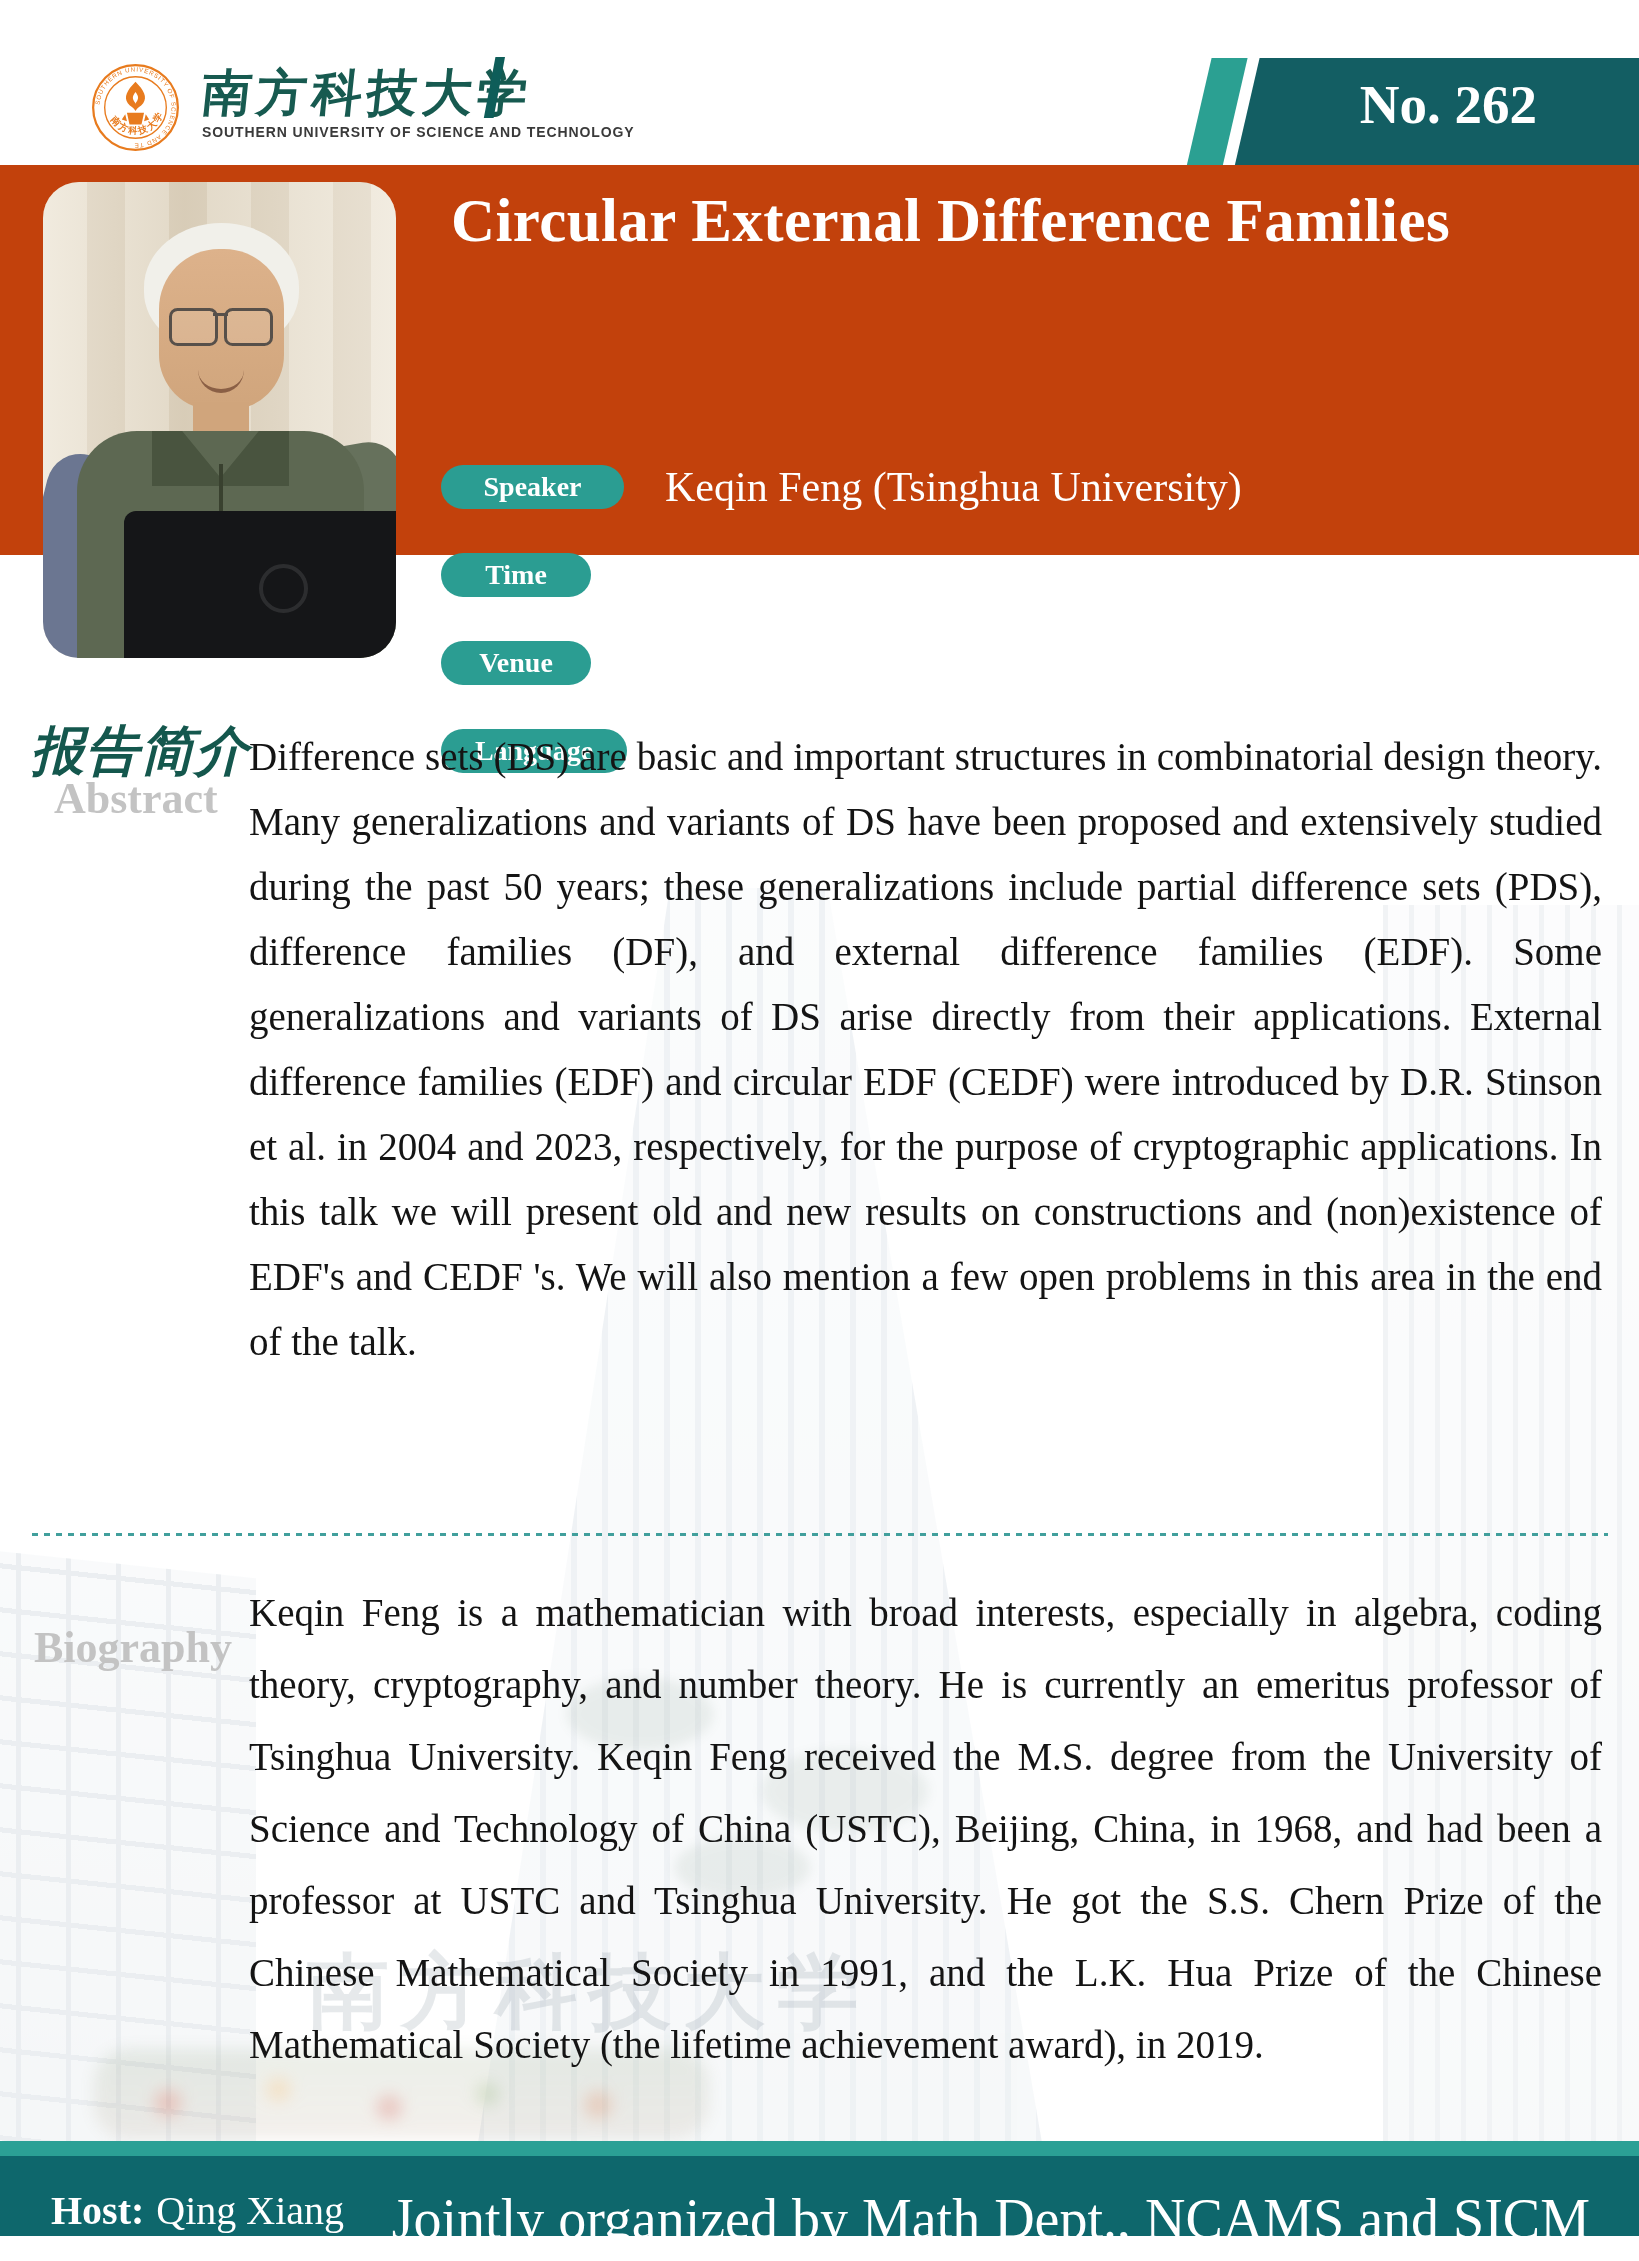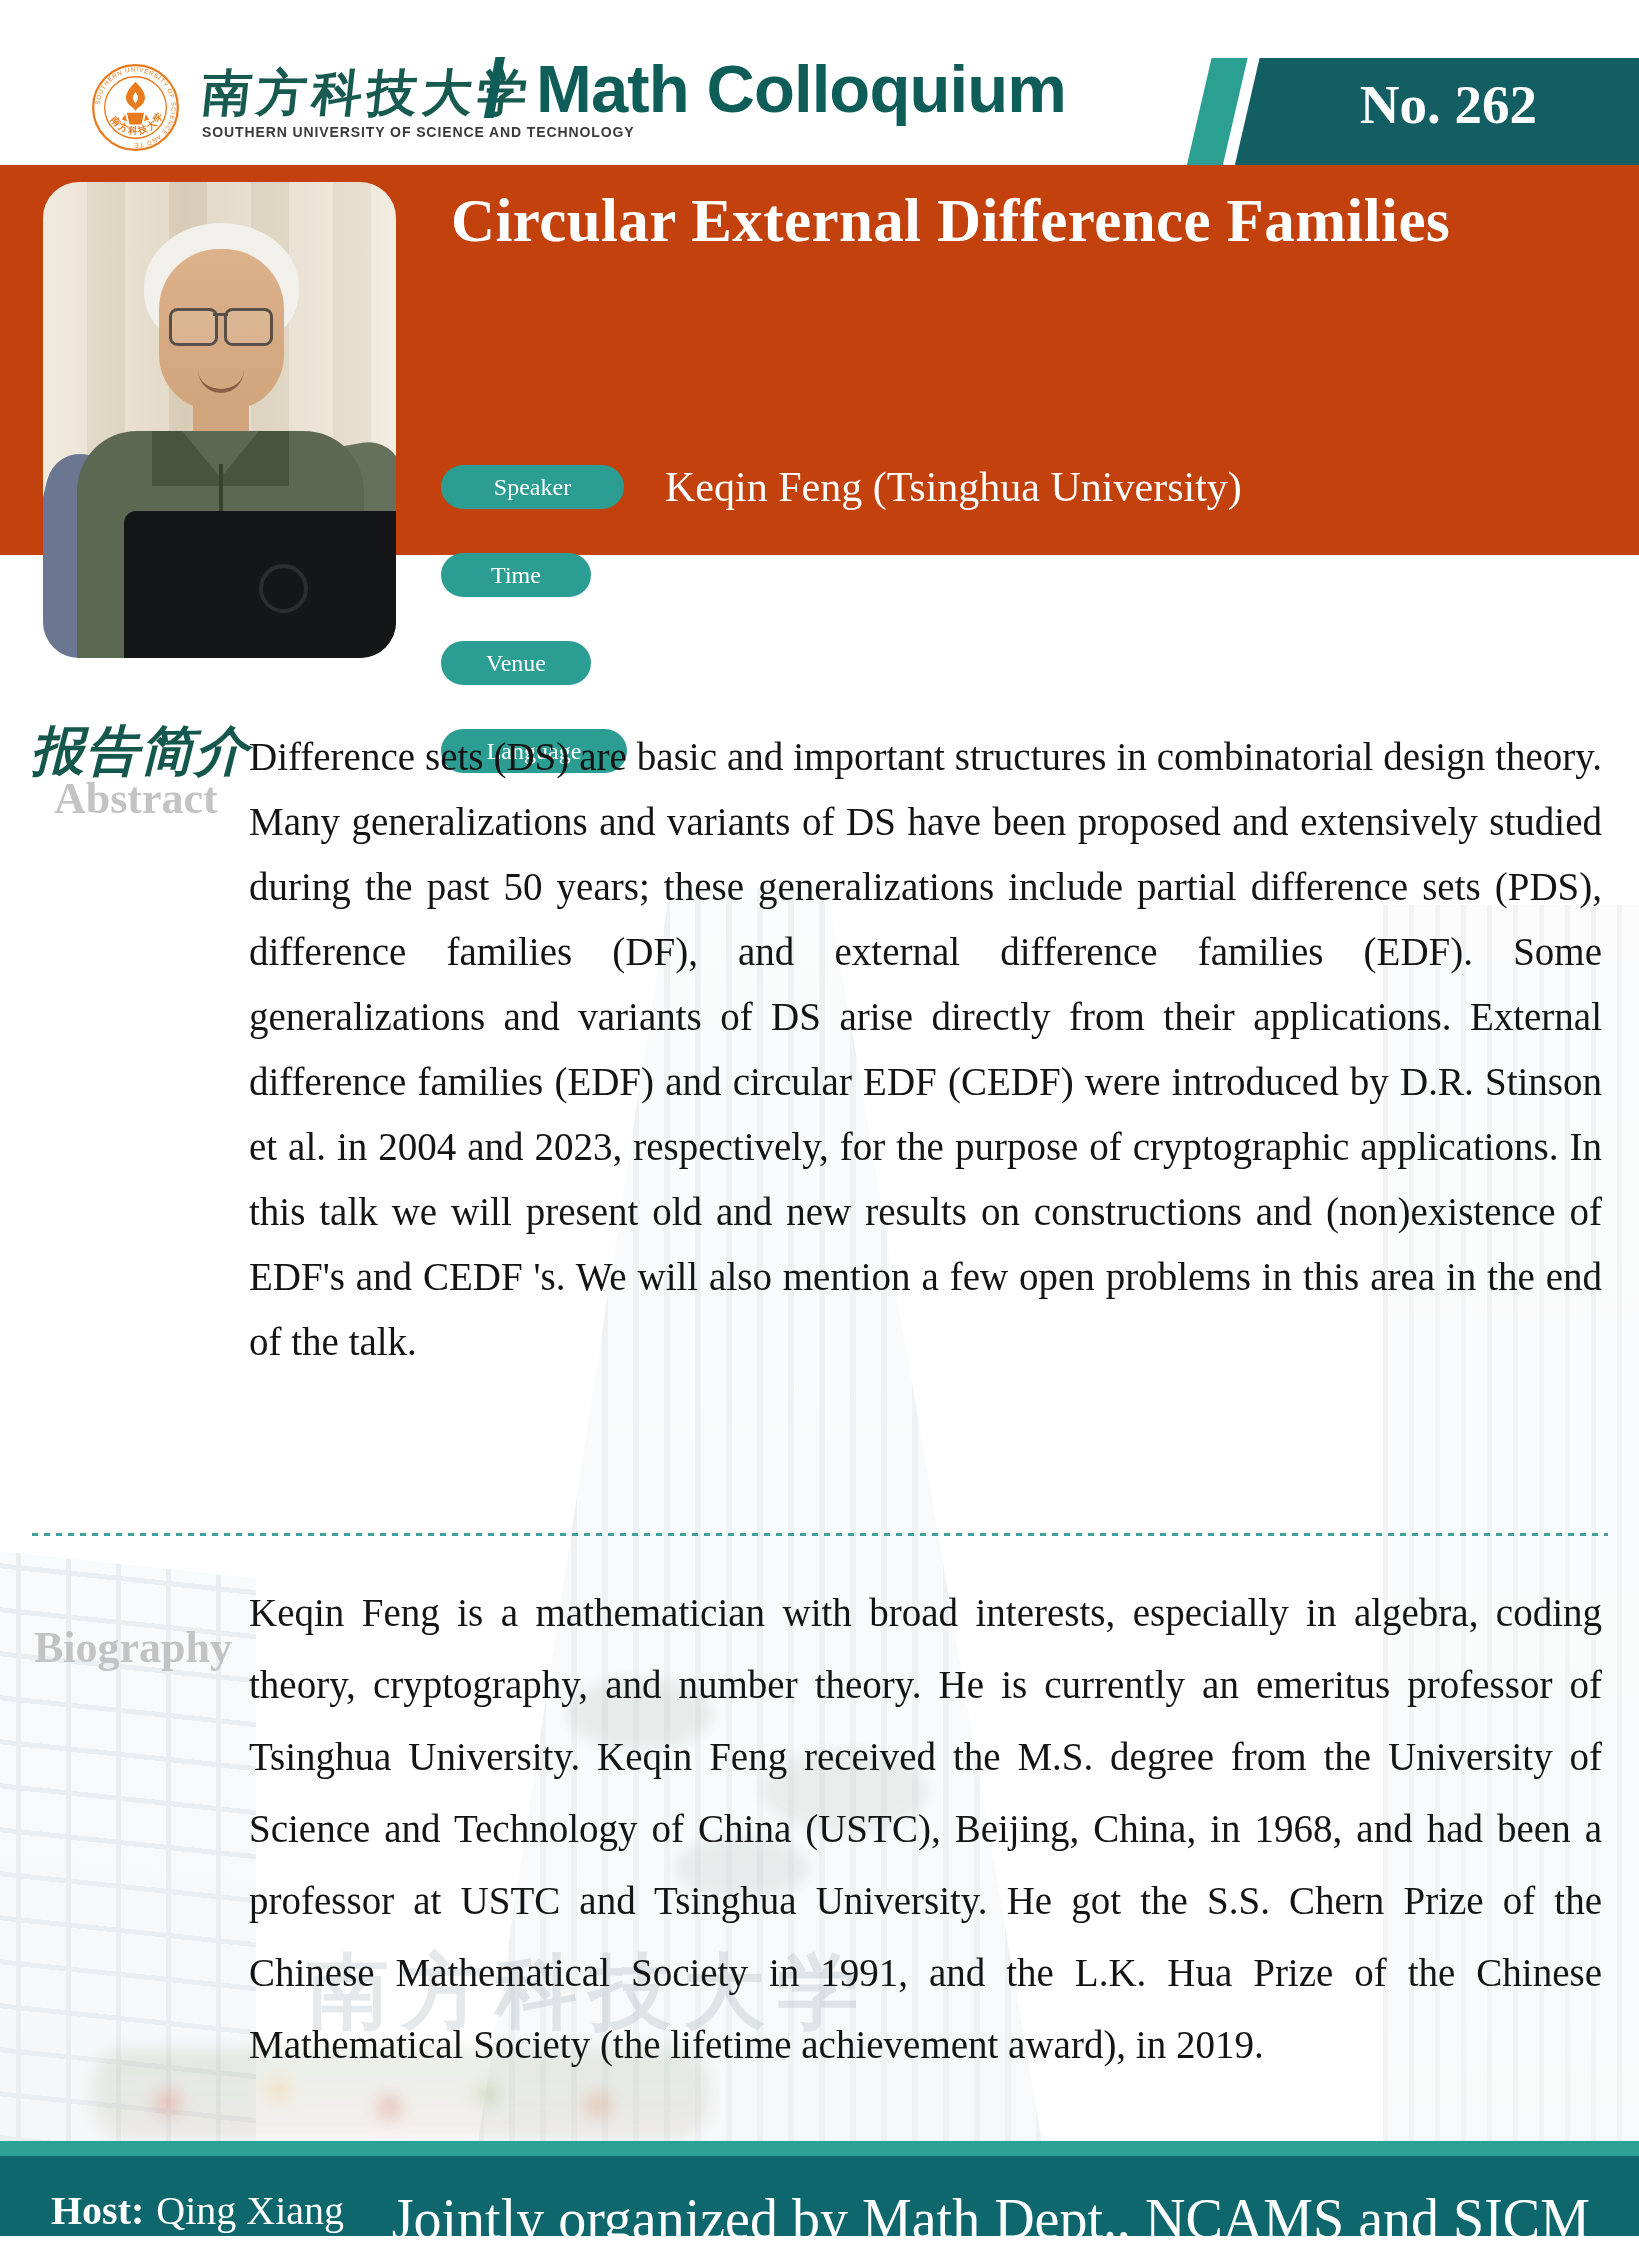--- a/index.html
+++ b/index.html
@@ -106,21 +106,21 @@
   .photo .laptop{position:absolute;left:81px;top:329px;width:324px;height:154px;background:#151618;border-radius:12px 12px 0 0;}
   .photo .laptop i{position:absolute;left:135px;top:53px;width:41px;height:41px;border:4.3px solid rgba(255,255,255,.10);border-radius:50%;}
   .talk-title{
     position:absolute;left:451px;top:20.5px;width:1161px;color:#ffffff;
     font-weight:bold;font-size:61px;white-space:nowrap;letter-spacing:0.4px;
   }
   .field-row{position:absolute;left:441px;height:44px;display:flex;align-items:center;}
   .field-row .pill{
     height:44px;border-radius:22px;background:#2b9d92;color:#fff;
     display:flex;align-items:center;justify-content:center;
-    font-weight:normal;font-size:24px;flex:0 0 auto;
+    font-weight:bold;font-size:28px;flex:0 0 auto;
   }
   .field-row .value{
     position:absolute;left:224px;color:#ffffff;font-size:42px;white-space:nowrap;
   }
   .row-0{top:300px;} .row-0 .pill{width:183px;}
   .row-1{top:388px;justify-content:flex-end;} .row-1 .pill{width:150px;}
   .row-2{top:476px;} .row-2 .pill{width:150px;}
   .row-3{top:564px;} .row-3 .pill{width:186px;}
   
   .sec-heading-cn{
@@ -179,21 +179,20 @@
       </text>
       <path d="M52 22 C42 32 38 40 43 47 C46 51 50 52 52 56 C54 52 58 51 61 47 C66 40 62 32 52 22 Z
                M52 34 C49 38 48 41 50 44 C51 46 52 46 52 48 C52 46 53 46 54 44 C56 41 55 38 52 34 Z" fill="#e87b1e" fill-rule="evenodd"></path>
       <path d="M42 58 L62 58 L59 72 L45 72 Z M40 60 L36 66 L42 68 Z M64 60 L68 66 L62 68 Z" fill="#e87b1e"></path>
     </svg>
     <div class="uni-text">
       <div class="uni-cn">南方科技大学</div>
       <div class="uni-en">SOUTHERN UNIVERSITY OF SCIENCE AND TECHNOLOGY</div>
     </div>
     <div class="slash">/</div>
-    <div class="series-title">Math Colloquium</div>
     <div class="issue-badge">
       <div class="issue-text">No. 262</div>
     </div>
   </div>
 
   <div class="banner">
     <div class="photo">
       <div class="curtain"></div>
       <div class="hair"></div>
       <div class="face"></div>

